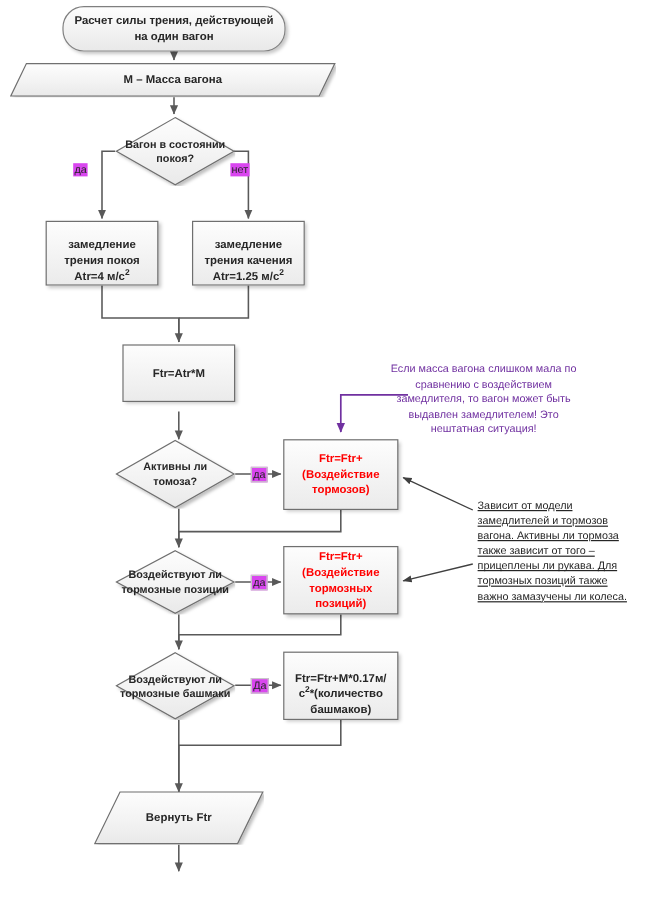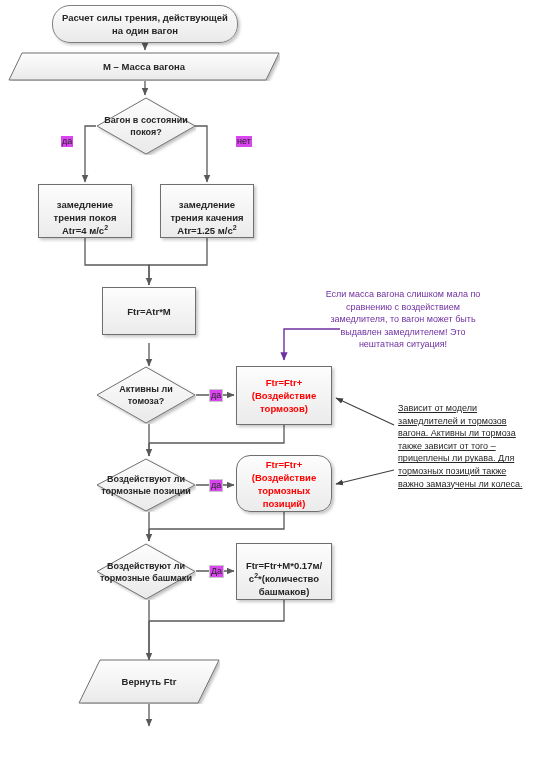--- a/index.html
+++ b/index.html
@@ -103,20 +103,21 @@
   .edge-lbl.boxed {
     border: 1px solid #c8c8c8;
   }
   
   .annot {
     position: absolute;
     font-size: 9px;
     line-height: 12.6px;
     text-align: center;
     white-space: pre-line;
+    margin-top: 13px;
   }
   .annot.purple { color: #7030a0; }
   .annot.black { color: #262626; text-align: left; }
   sup { font-size: 7px; vertical-align: super; line-height: 0; }
 </style>
 </head>
 <body>
 
 <div id="canvas">
 
@@ -200,21 +201,21 @@
     <span class="lbl">M – Масса вагона</span>
   </div>
 
   <div class="node dec" style="left:96px; top:97px; width:100px; height:58px;">
     <svg class="shape" viewBox="0 0 100 58" preserveAspectRatio="none">
       <polygon points="50,1 99,29 50,57 1,29" fill="url(#shapeGrad)" stroke="#6f6f6f" stroke-width="1" filter="url(#shdw)"></polygon>
     </svg>
     <span class="lbl">Вагон в состоянии покоя?</span>
   </div>
   <div class="edge-lbl" style="left:61px; top:136px;">да</div>
-  <div class="edge-lbl" style="left:192px; top:136px;margin-left:44px;">нет</div>
+  <div class="edge-lbl" style="left:192px; top:136px;">нет</div>
 
   <div class="node proc" style="left:38px; top:184px; width:94px; height:54px;">
     <span class="lbl">
       <span>замедление трения покоя
 Atr=4 м/с</span><sup>2</sup>
     </span>
   </div>
 
   <div class="node proc" style="left:160px; top:184px; width:94px; height:54px;align-items:flex-end;">
     <span class="lbl">
@@ -240,21 +241,21 @@
   </div>
 
   <div class="node dec" style="left:96px; top:458px; width:100px; height:54px;">
     <svg class="shape" viewBox="0 0 100 54" preserveAspectRatio="none">
       <polygon points="50,1 99,27 50,53 1,27" fill="url(#shapeGrad)" stroke="#6f6f6f" stroke-width="1" filter="url(#shdw)"></polygon>
     </svg>
     <span class="lbl">Воздействуют ли тормозные позиции</span>
   </div>
   <div class="edge-lbl boxed" style="left:209px; top:479px;">да</div>
 
-  <div class="node proc red" style="left:236px; top:455px; width:96px; height:57px;border-radius:14px;">
+  <div class="node proc red" style="left:236px; top:455px; width:96px; height:57px;">
     <span class="lbl">Ftr=Ftr+(Воздействие тормозных позиций)</span>
   </div>
 
   <div class="node dec" style="left:96px; top:543px; width:100px; height:57px;">
     <svg class="shape" viewBox="0 0 100 57" preserveAspectRatio="none">
       <polygon points="50,1 99,28.5 50,56 1,28.5" fill="url(#shapeGrad)" stroke="#6f6f6f" stroke-width="1" filter="url(#shdw)"></polygon>
     </svg>
     <span class="lbl">Воздействуют ли тормозные башмаки</span>
   </div>
   <div class="edge-lbl boxed" style="left:209px; top:565px;">Да</div>

